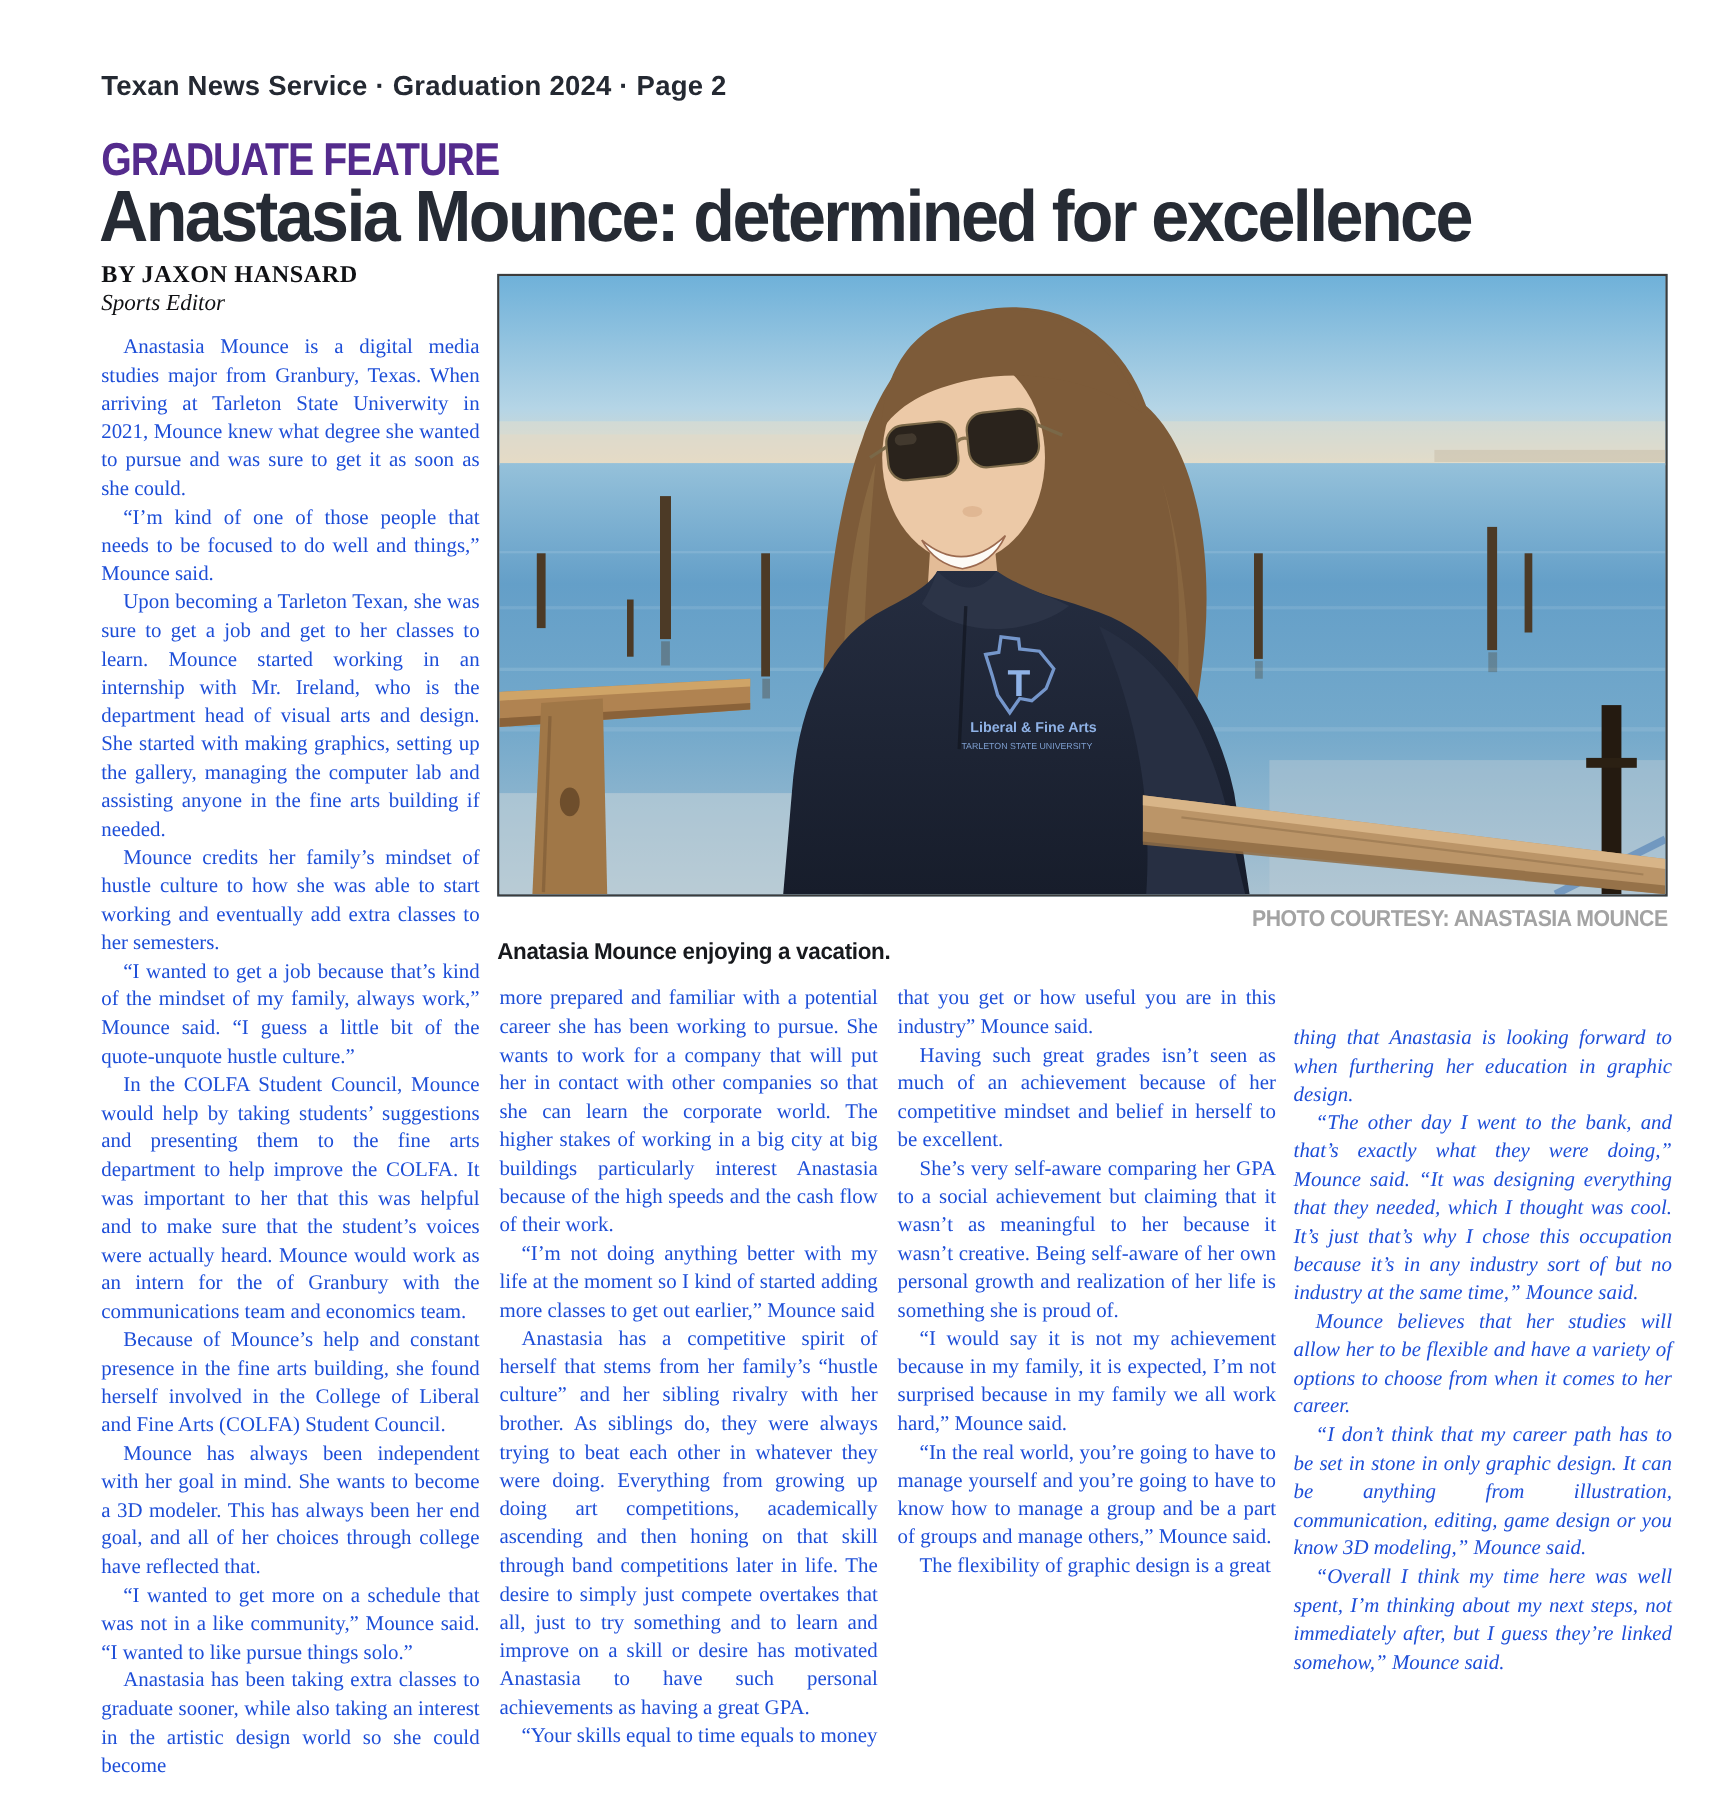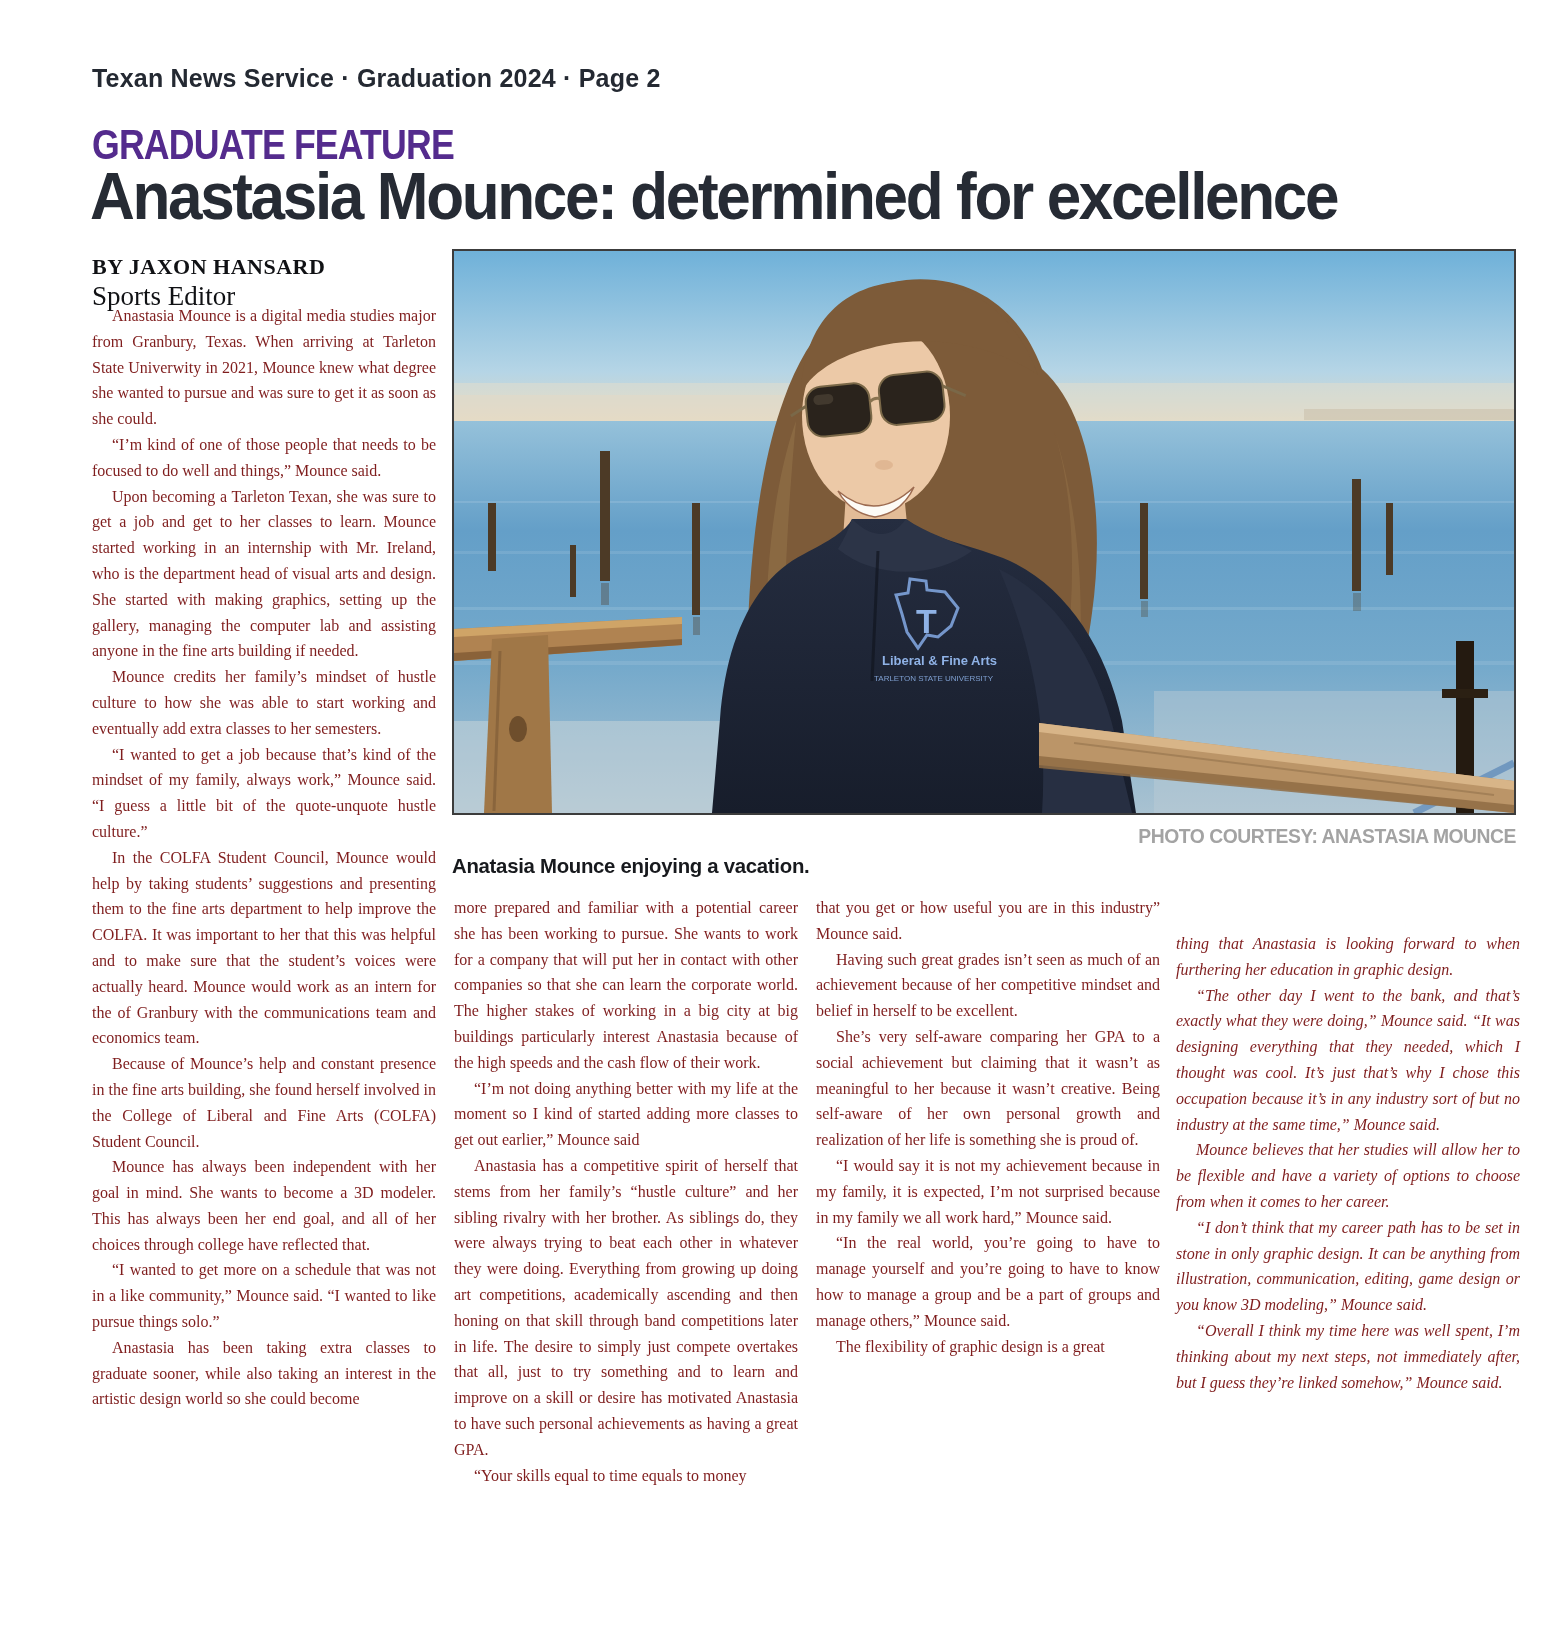--- a/index.html
+++ b/index.html
@@ -17,27 +17,27 @@
     font-family:"Liberation Sans", sans-serif; font-weight:bold;
     font-size:42px; color:#542b8d; letter-spacing:-1px;
     transform:scaleX(0.85); transform-origin:left top; white-space:nowrap;
   }
   .headline {
     position:absolute; left:66px; top:158px;
     font-family:"Liberation Sans", sans-serif; font-weight:bold;
     font-size:66px; color:#262b34; letter-spacing:-2.5px;
     transform:scaleX(0.94); transform-origin:left top; white-space:nowrap;
   }
-  .byline { position:absolute; left:68px; top:254px; color:#101114; }
+  .byline { position:absolute; left:68px; top:236px; color:#101114; }
   .byline .author { font-weight:bold; font-size:22px; letter-spacing:0.5px; }
-  .byline .role { font-size:27px; margin-top:1px; }
+  .byline .role { font-style:italic; font-size:21px; margin-top:1px; }
 
   .col {
-    position:absolute; width:344px; font-size:16px; line-height:25.8px;
-    text-align:justify; color:#7f1d1d;
+    position:absolute; width:344px; font-size:19px; line-height:25.8px;
+    text-align:justify; color:#1d4ed8;
   }
   .col p { margin:0; text-indent:20px; }
   .col p.no-indent { text-indent:0; }
   #col1 { left:68px;  top:303px; }
   #col2 { left:430px; top:895px; }
   #col3 { left:792px; top:895px; }
   #col4 { left:1152px; top:931px;font-style:italic; }
 
   .photo-frame {
     position:absolute; left:428px; top:249px; width:1064px; height:566px;

